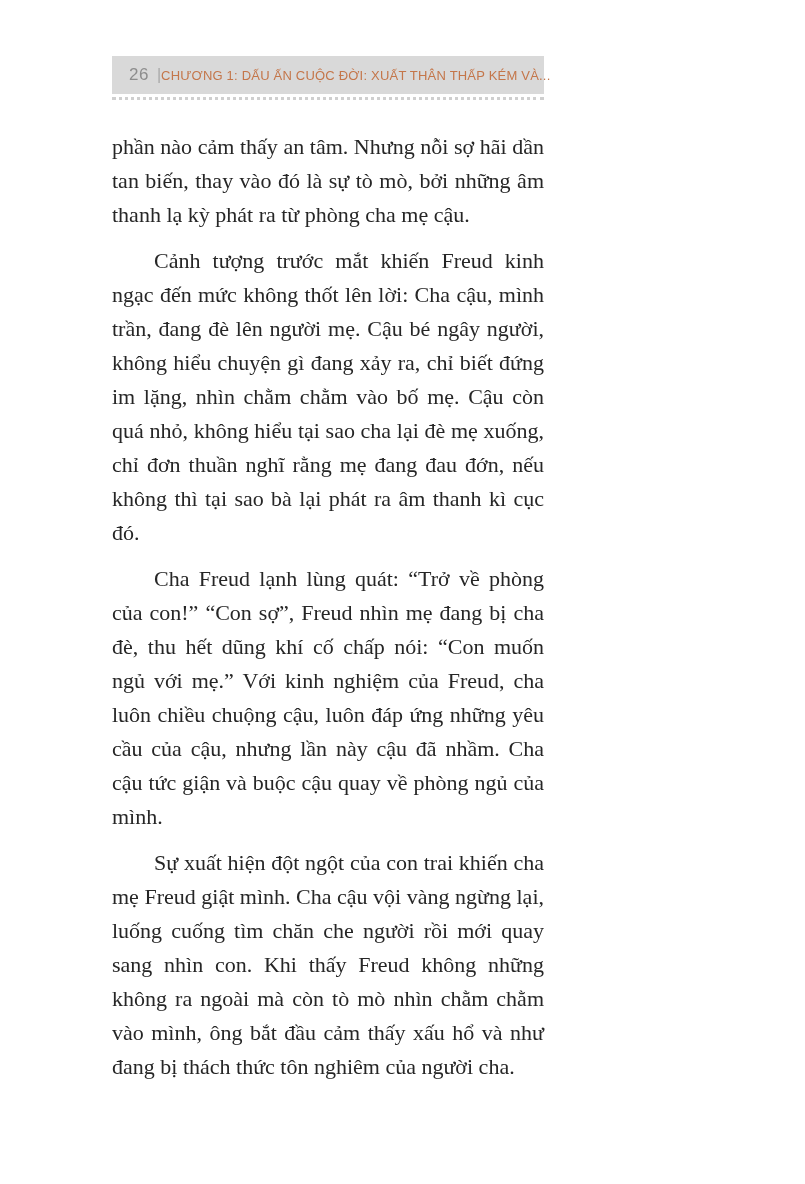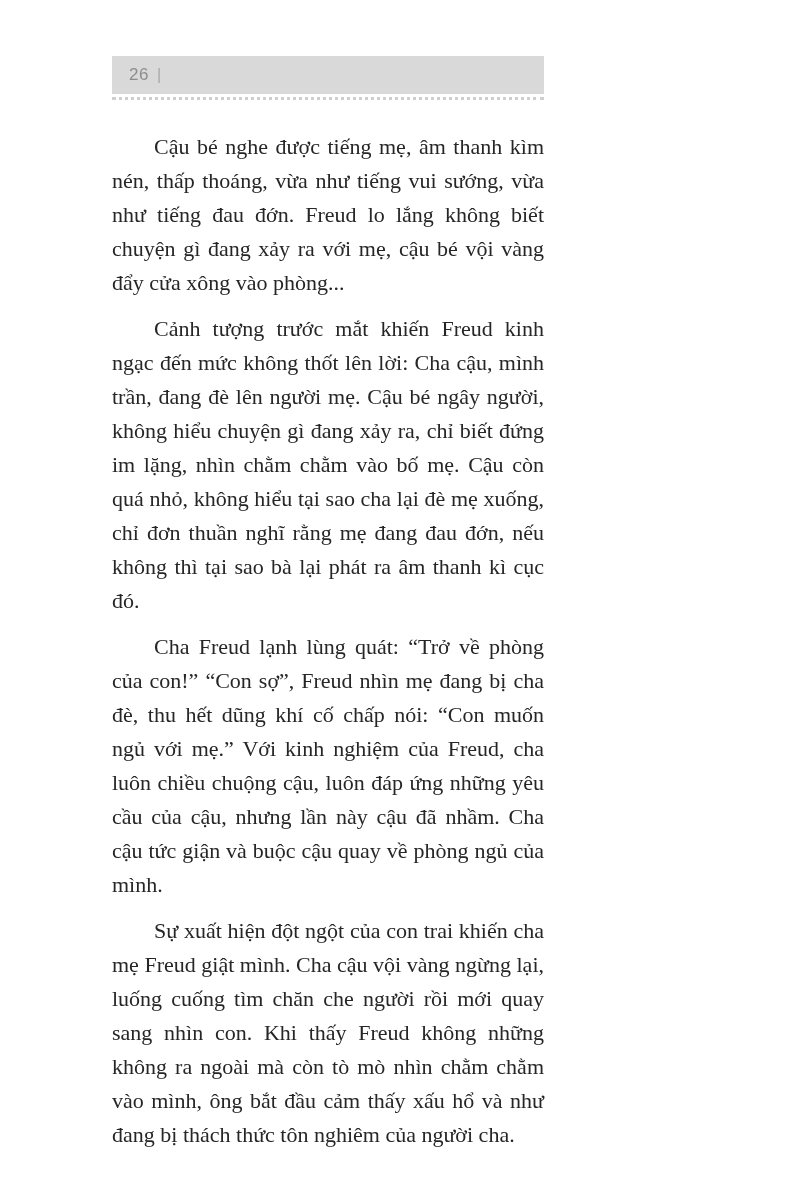--- a/index.html
+++ b/index.html
@@ -71,24 +71,25 @@
 </style>
 </head>
 <body>
 
 <div class="page">
 
   <header class="running-header">
     <div class="band">
       <span class="page-num">26</span>
       <span class="num-sep">|</span>
+      <span class="chapter">CHƯƠNG 1: DẤU ẤN CUỘC ĐỜI: XUẤT THÂN THẤP KÉM VÀ...</span>
     </div>
     <div class="perforation"></div>
   </header>
 
   <main class="body-text">
-    <p class="indent-first">Cậu bé nghe được tiếng mẹ, âm thanh kìm nén, thấp thoáng, vừa như tiếng vui sướng, vừa như tiếng đau đớn. Freud lo lắng không biết chuyện gì đang xảy ra với mẹ, cậu bé vội vàng đẩy cửa xông vào phòng...</p>
+    <p>phần nào cảm thấy an tâm. Nhưng nỗi sợ hãi dần tan biến, thay vào đó là sự tò mò, bởi những âm thanh lạ kỳ phát ra từ phòng cha mẹ cậu.</p>
     <p class="indent-first">Cảnh tượng trước mắt khiến Freud kinh ngạc đến mức không thốt lên lời: Cha cậu, mình trần, đang đè lên người mẹ. Cậu bé ngây người, không hiểu chuyện gì đang xảy ra, chỉ biết đứng im lặng, nhìn chằm chằm vào bố mẹ. Cậu còn quá nhỏ, không hiểu tại sao cha lại đè mẹ xuống, chỉ đơn thuần nghĩ rằng mẹ đang đau đớn, nếu không thì tại sao bà lại phát ra âm thanh kì cục đó.</p>
     <p class="indent-first">Cha Freud lạnh lùng quát: “Trở về phòng của con!” “Con sợ”, Freud nhìn mẹ đang bị cha đè, thu hết dũng khí cố chấp nói: “Con muốn ngủ với mẹ.” Với kinh nghiệm của Freud, cha luôn chiều chuộng cậu, luôn đáp ứng những yêu cầu của cậu, nhưng lần này cậu đã nhầm. Cha cậu tức giận và buộc cậu quay về phòng ngủ của mình.</p>
     <p class="indent-first">Sự xuất hiện đột ngột của con trai khiến cha mẹ Freud giật mình. Cha cậu vội vàng ngừng lại, luống cuống tìm chăn che người rồi mới quay sang nhìn con. Khi thấy Freud không những không ra ngoài mà còn tò mò nhìn chằm chằm vào mình, ông bắt đầu cảm thấy xấu hổ và như đang bị thách thức tôn nghiêm của người cha.</p>
   </main>
 
 </div>
 
 </body></html>

